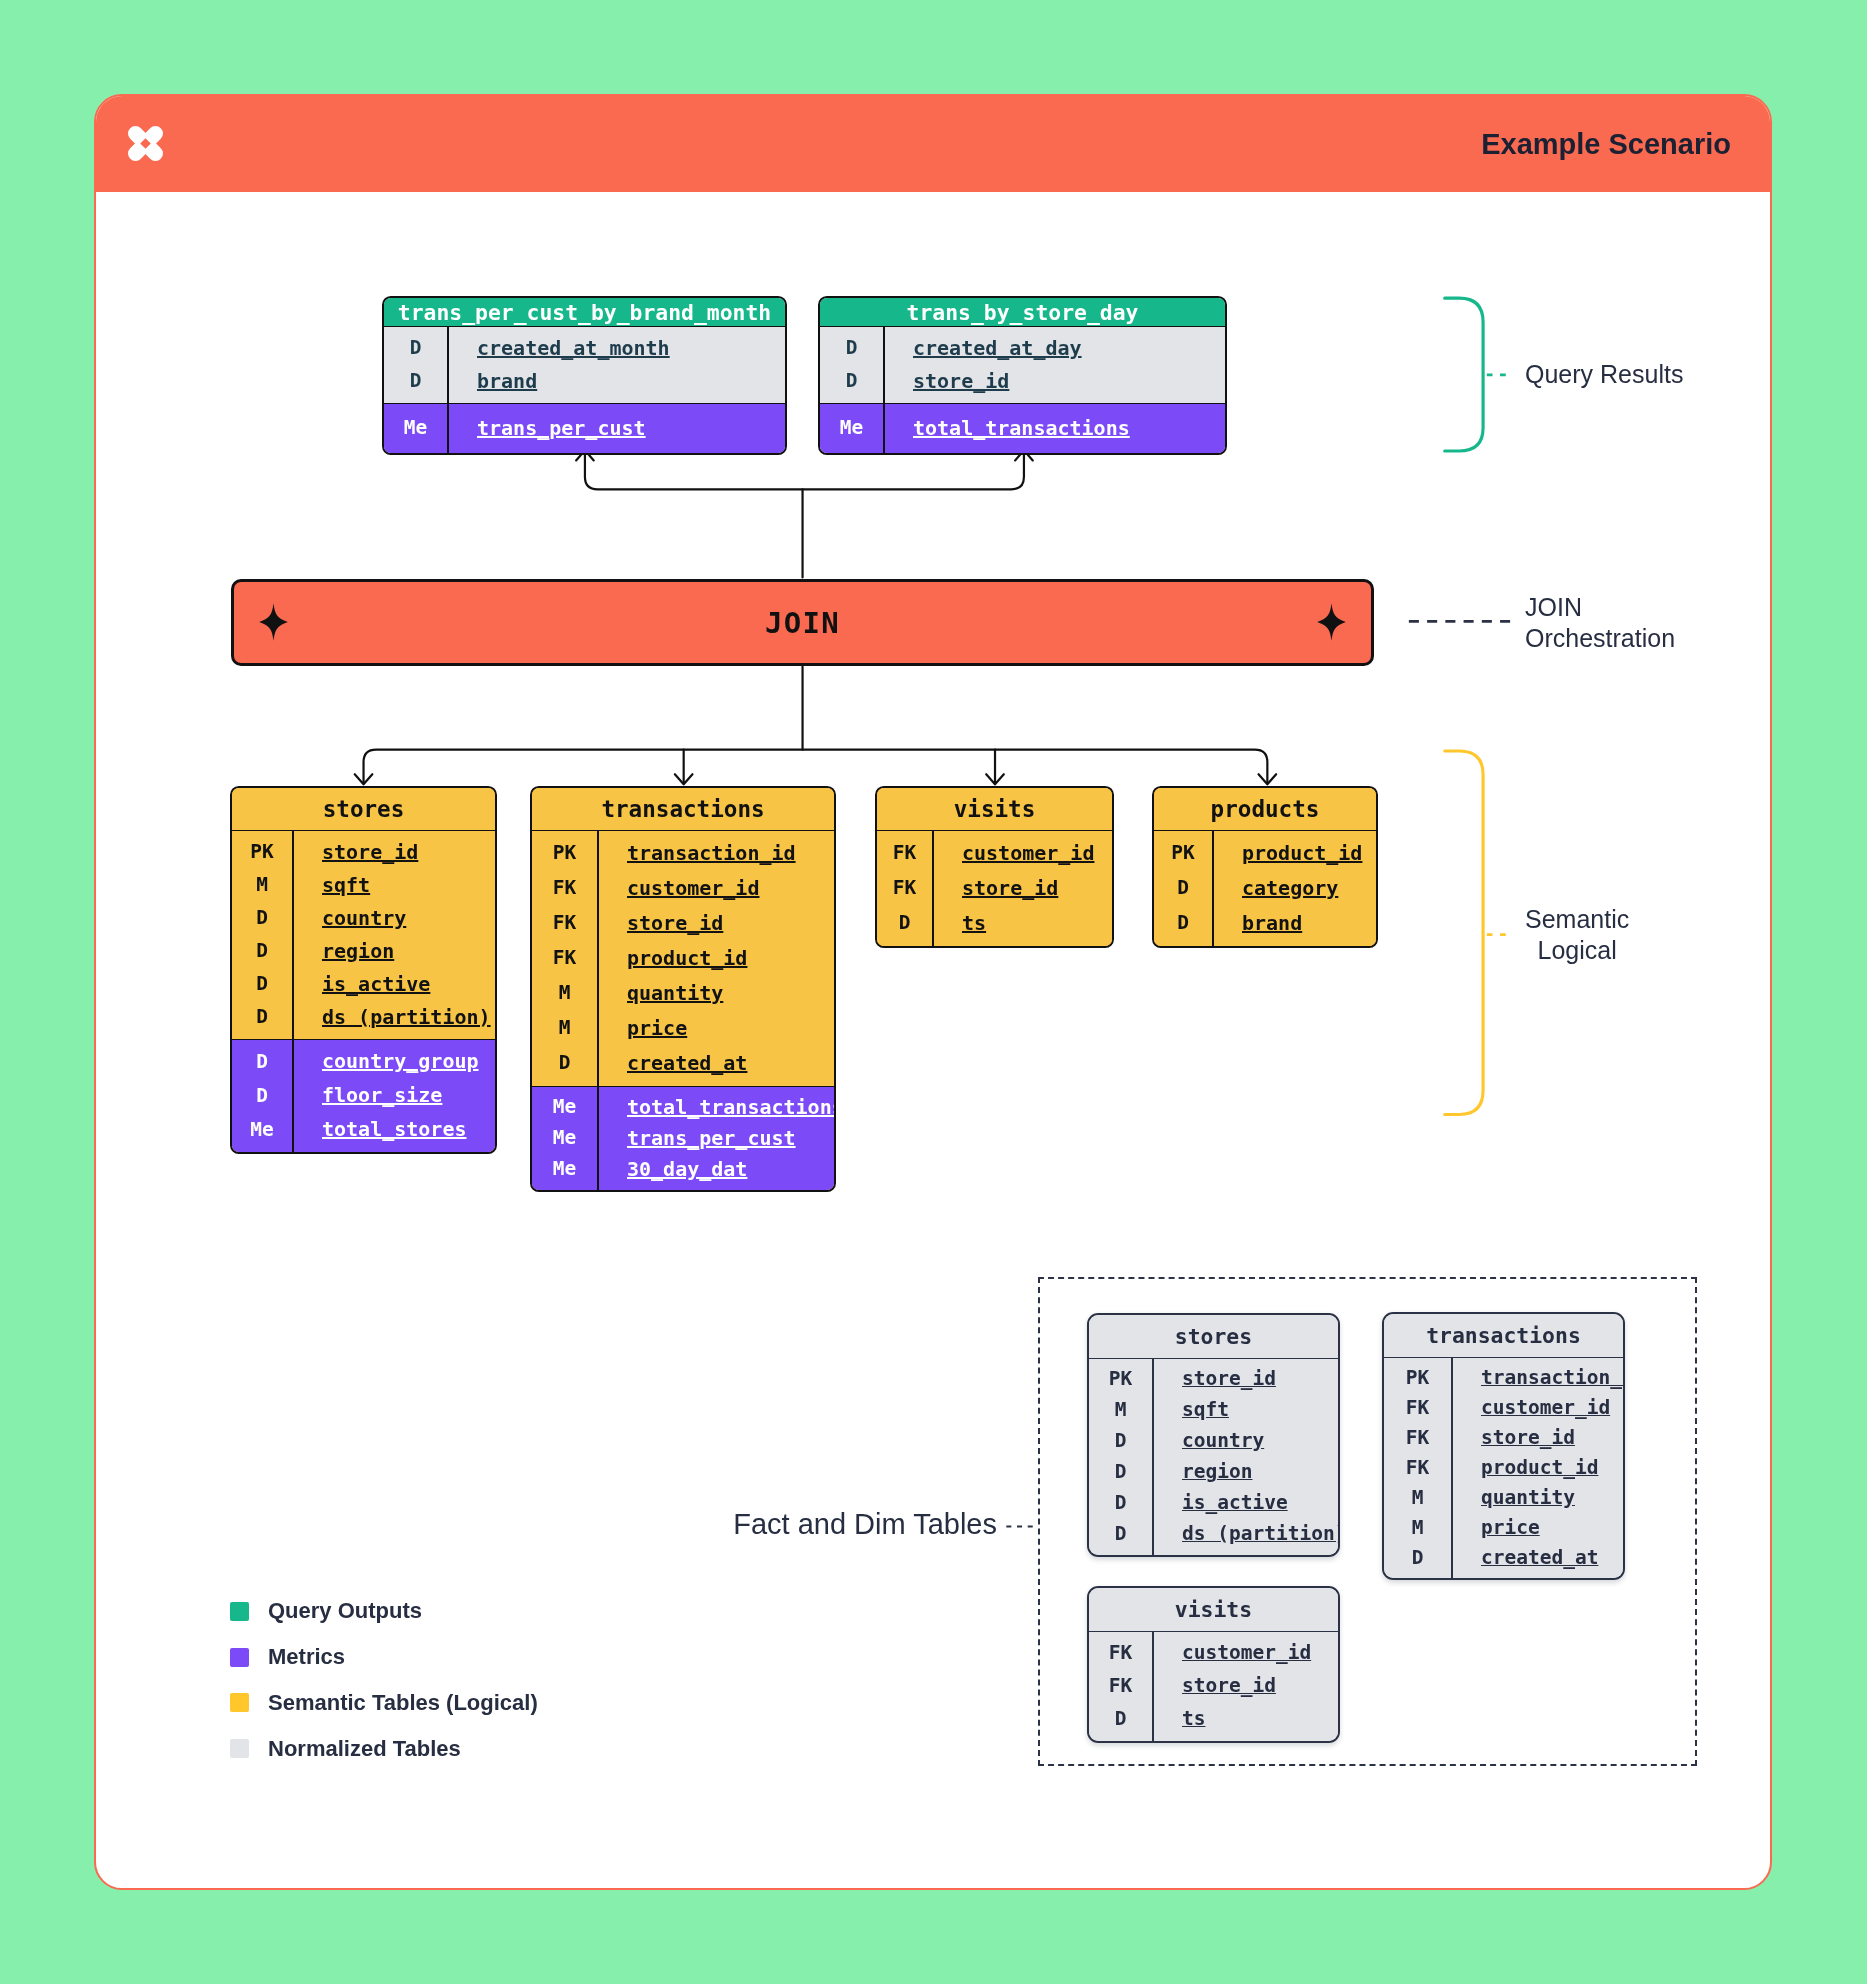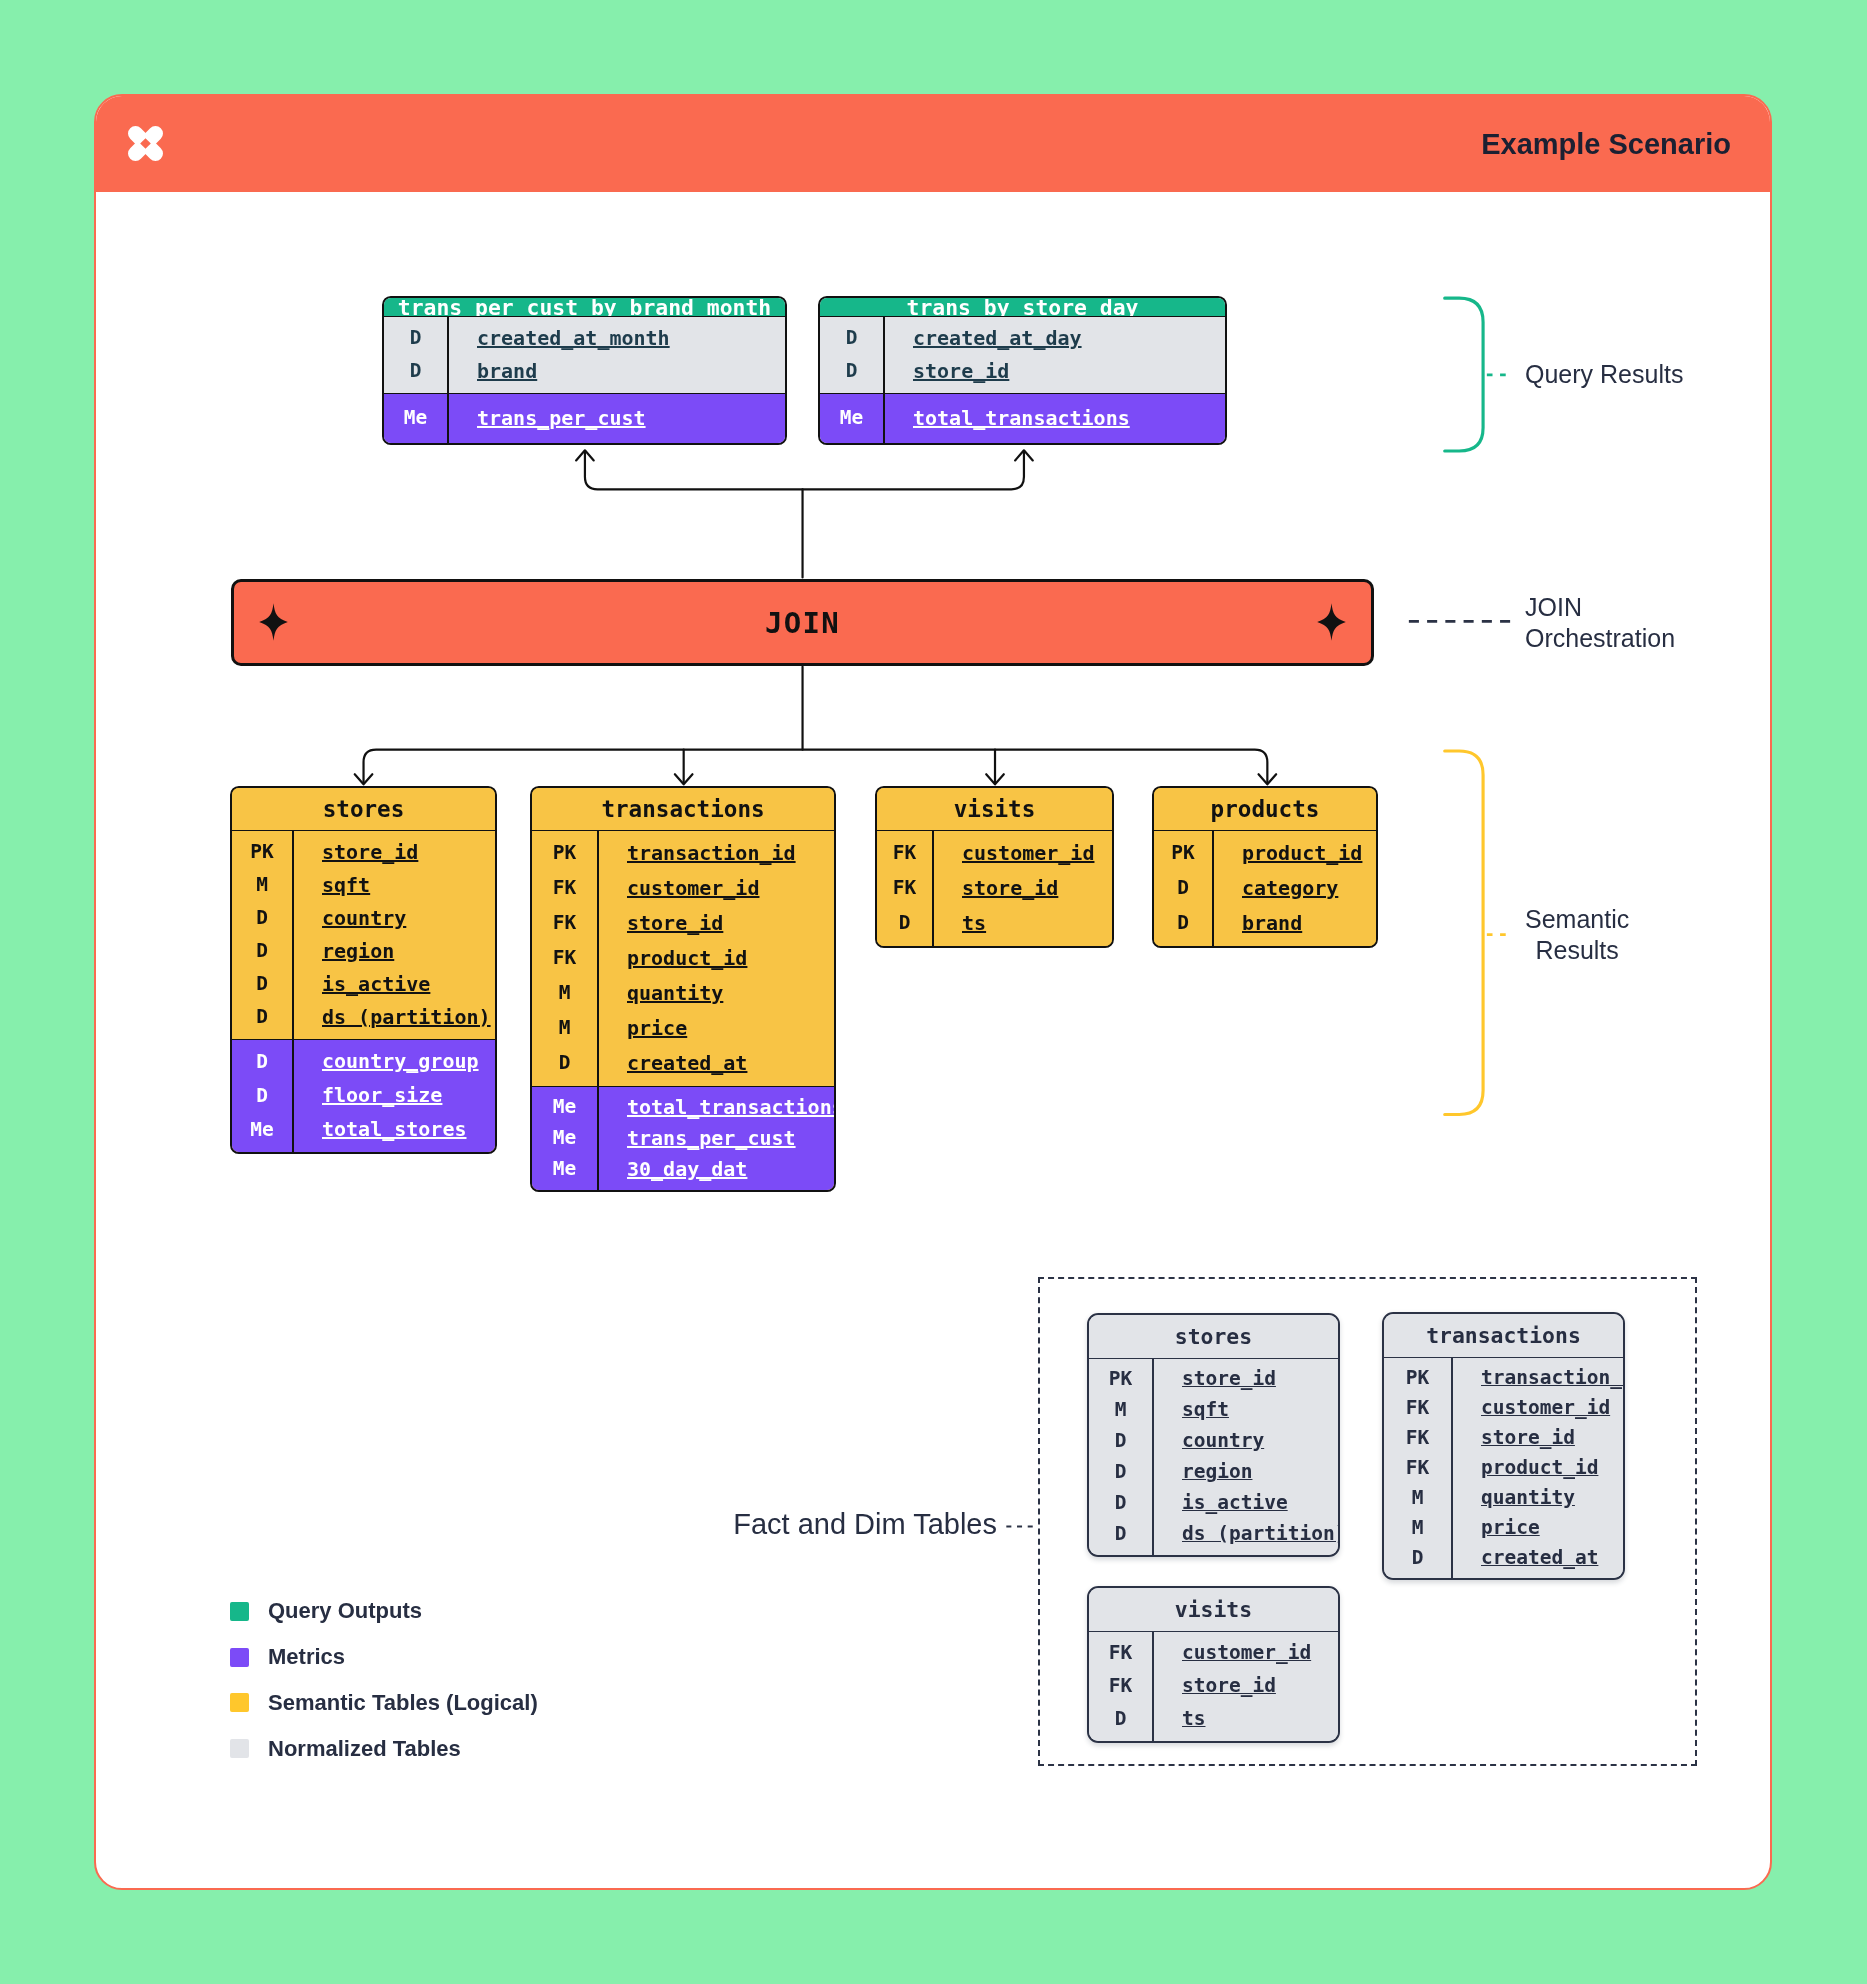--- a/index.html
+++ b/index.html
@@ -21,21 +21,21 @@
        font-family:"DejaVu Sans Mono", monospace;font-weight:bold;}
   .tbl-head{display:flex;align-items:center;justify-content:center;font-size:22px;}
   .tsec{position:relative;padding:4.4px 0 5.7px 0;}
   .tsec::before{content:"";position:absolute;left:var(--kw);top:0;bottom:0;width:1.9px;background:var(--divider);}
   .trow{display:flex;align-items:center;height:var(--rh,33px);}
   .tkey{flex:0 0 var(--kw);text-align:center;font-size:19.5px;}
   .tfield{padding-left:30px;font-size:20px;white-space:nowrap;text-decoration:underline;}
 
   
   .tbl-green{border:2.5px solid #111;background:#E2E4E8;}
-  .tbl-green .tbl-head{height:18px;background:#16B78A;color:#ffffff;font-size:21.4px;}
+  .tbl-green .tbl-head{height:28px;background:#16B78A;color:#ffffff;font-size:21.4px;}
   .tbl-green{--divider:#111;}
   .tbl-green .sec-dim{border-top:1.9px solid #111;background:#E2E4E8;color:#1E3C4C;}
   .tbl-green .sec-metric{border-top:1.9px solid #111;background:#7C4BF7;color:#ffffff;}
 
   
   .tbl-yellow{border:2.5px solid #111;background:#F8C445;--divider:#111;color:#121212;}
   .tbl-yellow .tbl-head{height:42px;background:#F8C445;color:#121212;font-size:22.6px;}
   .tbl-yellow .sec-fields{border-top:1.9px solid #111;background:#F8C445;}
   .tbl-yellow .sec-metric{border-top:1.9px solid #111;background:#7C4BF7;color:#ffffff;}
 
@@ -309,21 +309,21 @@
 
   </div>
 
   <div class="ann ann-queryresults">Query Results</div>
   <div class="ann ann-join">
     <div>JOIN</div>
     <div>Orchestration</div>
   </div>
   <div class="ann ann-semantic">
     <div>Semantic</div>
-    <div>Results</div>
+    <div>Logical</div>
   </div>
   <div class="ann ann-factdim">Fact and Dim Tables</div>
 
   <div class="dotted-box"></div>
 
   <div class="tbl tbl-gray" style="left:1087px;top:1313px;width:253px;--kw:63px;--rh:31px">
     <div class="tbl-head">stores</div>
     <div class="tsec sec-fields">
         <div class="trow">
           <span class="tkey">PK</span>

